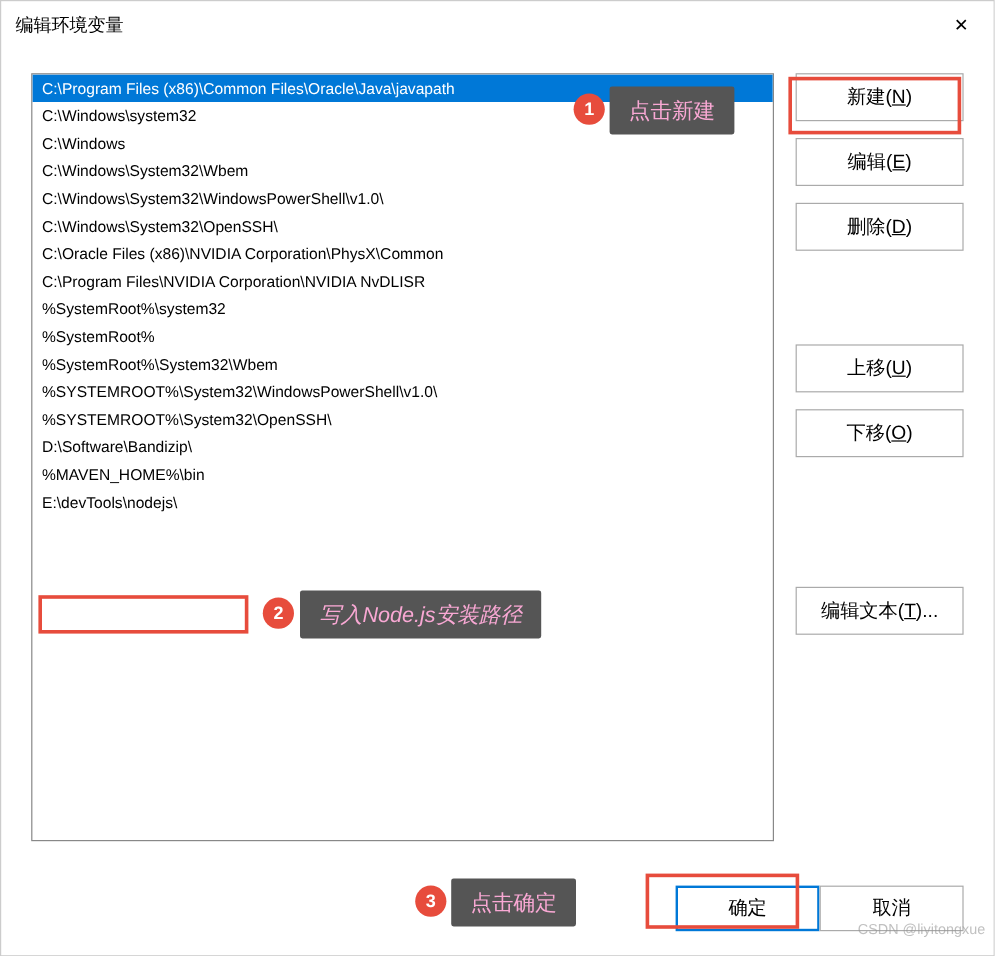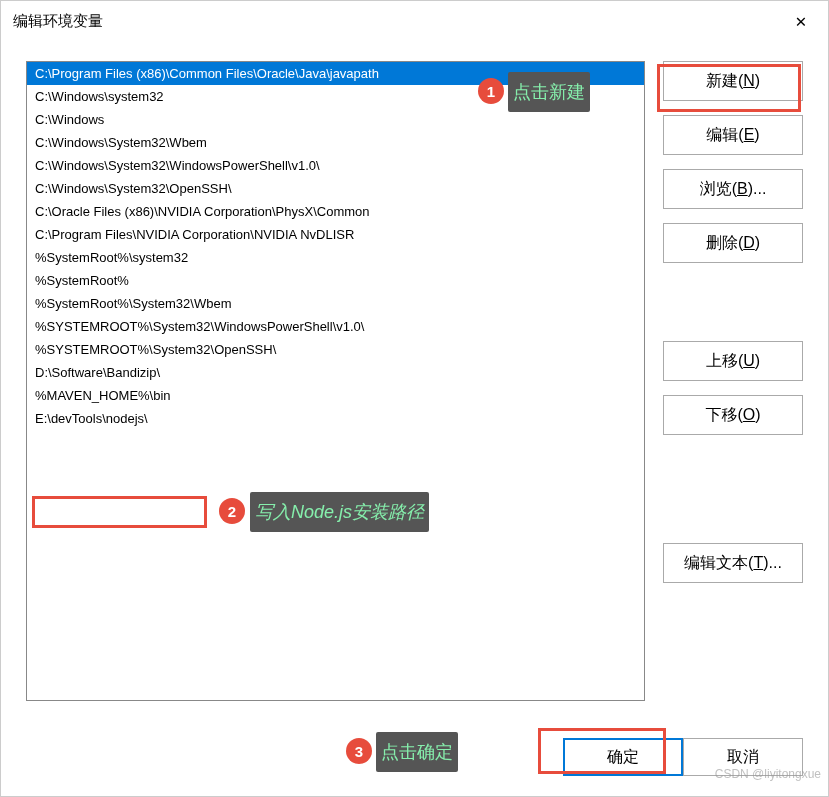--- a/index.html
+++ b/index.html
@@ -113,22 +113,22 @@
       color: #fff;
       display: flex;
       align-items: center;
       justify-content: center;
       font-size: 15px;
       font-weight: bold;
       position: absolute;
     }
     .tooltip {
       background: #555;
-      color: #86efac;
-      padding: 8px 5px;
+      color: #f9a8d4;
+      padding: 8px 16px;
       font-size: 18px;
       position: absolute;
       border-radius: 2px;
     }
     .watermark {
       position: absolute;
       bottom: 16px;
       right: 8px;
       font-size: 12px;
       color: rgba(150,150,150,0.6);
@@ -165,23 +165,20 @@
       <div class="list-item">E:\devTools\nodejs\</div>
     </div>
     <div class="button-column">
       <button class="btn">
           <span>新建(<span class="underline-char">N</span>)</span>
         </button>
       <button class="btn">
           <span>编辑(<span class="underline-char">E</span>)</span>
         </button>
       <button class="btn">
-          <span>浏览(<span class="underline-char">B</span>)...</span>
-        </button>
-      <button class="btn">
           <span>删除(<span class="underline-char">D</span>)</span>
         </button>
       <div class="spacer"></div>
       <button class="btn">
           <span>上移(<span class="underline-char">U</span>)</span>
         </button>
       <button class="btn">
           <span>下移(<span class="underline-char">O</span>)</span>
         </button>
       <div class="spacer-large"></div>

